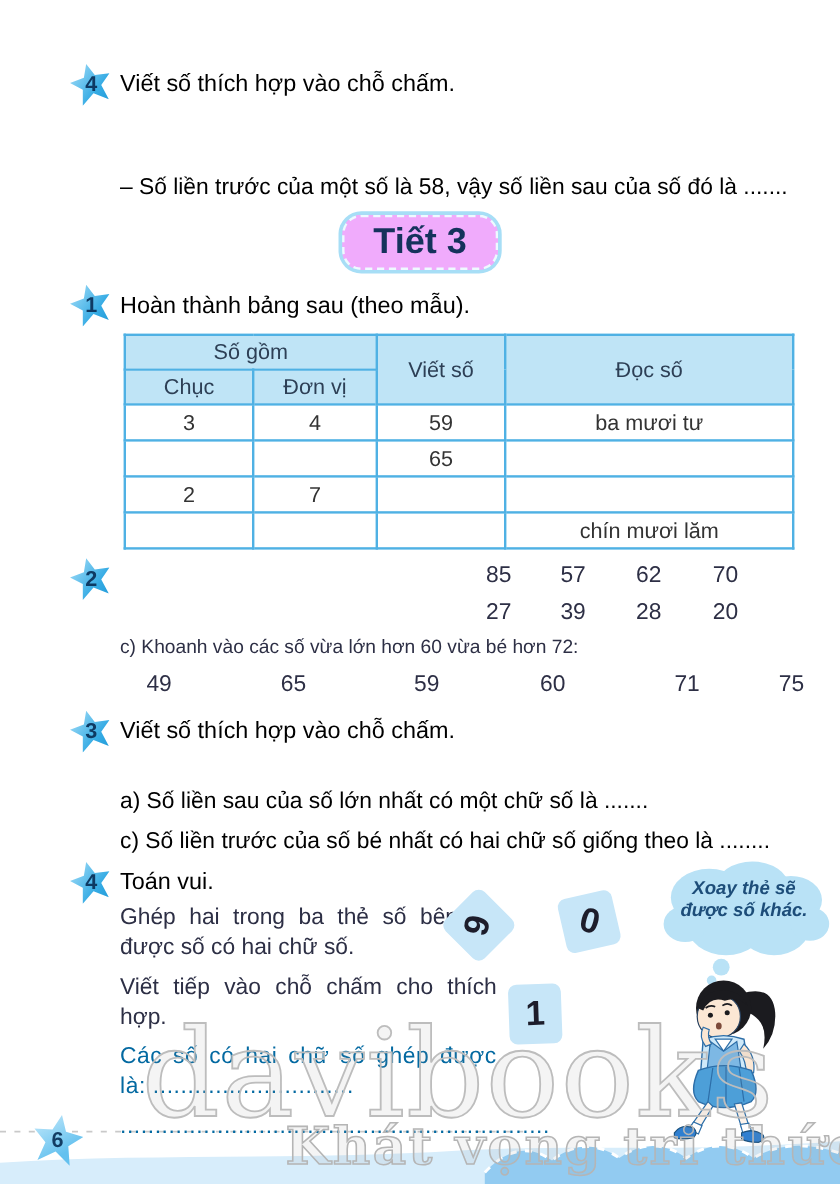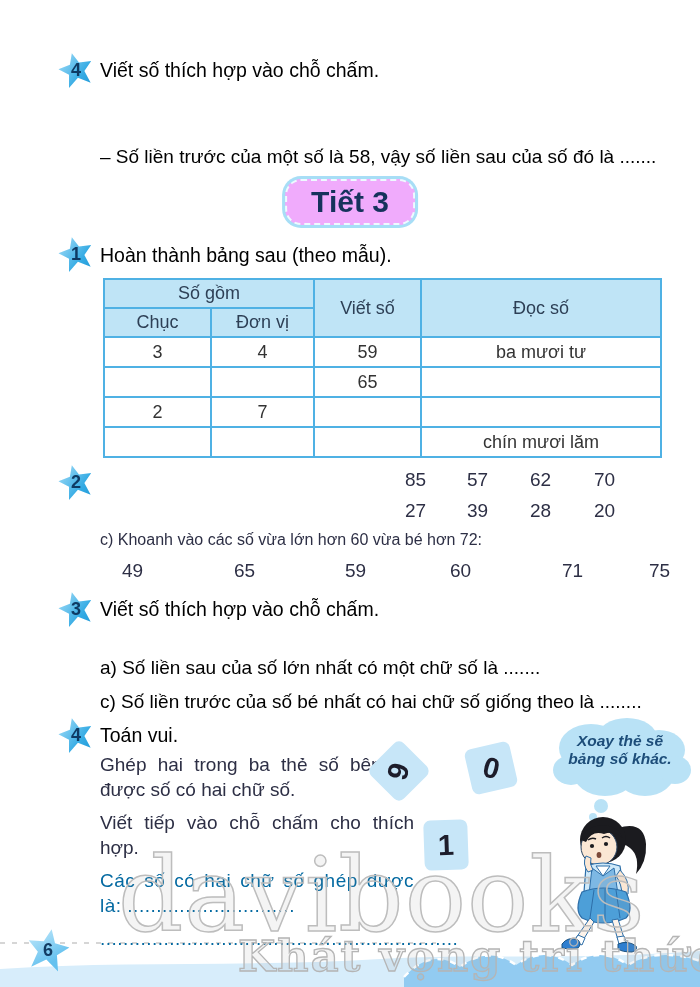--- a/index.html
+++ b/index.html
@@ -193,21 +193,21 @@
         <ellipse cx="84" cy="24" rx="30" ry="20"></ellipse>
         <ellipse cx="116" cy="36" rx="26" ry="20"></ellipse>
         <ellipse cx="62" cy="58" rx="32" ry="24"></ellipse>
         <ellipse cx="102" cy="58" rx="30" ry="24"></ellipse>
         <ellipse cx="132" cy="56" rx="16" ry="14"></ellipse>
         <ellipse cx="28" cy="56" rx="18" ry="15"></ellipse>
         <circle cx="58" cy="92" r="7"></circle>
         <circle cx="50" cy="103" r="4"></circle>
       </g>
     </svg>
-    <div class="txt">Xoay thẻ sẽ bảng số khác.</div>
+    <div class="txt">Xoay thẻ sẽ được số khác.</div>
   </div>
 
   <svg class="girl" width="126" height="148" viewBox="0 0 126 148">
 
     <path d="M70,22 Q96,14 98,38 Q99,56 88,68 Q92,50 82,42 Q76,36 70,40 Z" fill="#1b1b1f"></path>
 
     <circle cx="55" cy="34" r="23" fill="#1b1b1f"></circle>
 
     <circle cx="51" cy="41" r="18" fill="#fbe7d4" stroke="#27415f" stroke-width="1"></circle>
     <path d="M33,34 Q38,20 55,19 Q70,20 75,32 Q66,24 56,28 Q44,24 38,36 Z" fill="#1b1b1f"></path>

